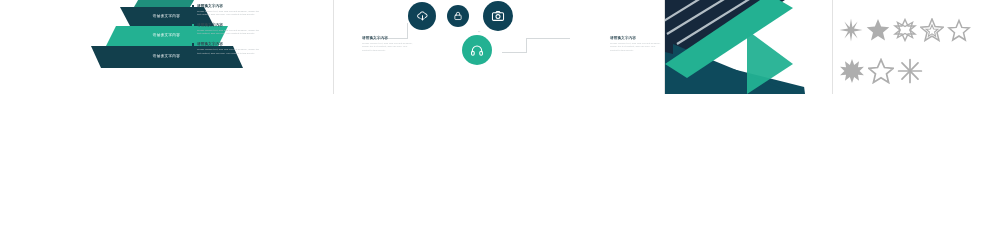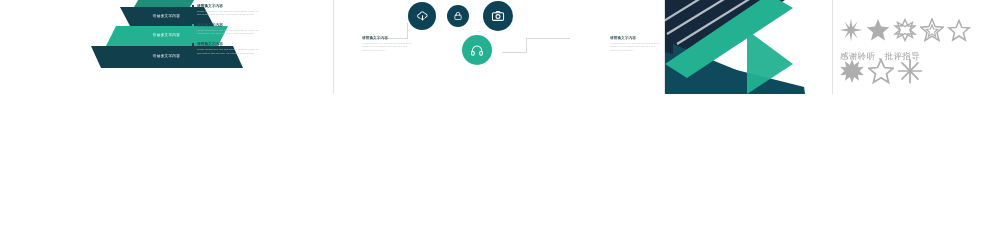--- a/index.html
+++ b/index.html
@@ -342,21 +342,20 @@
         <path d="M12 1 L15.1 8.6 L23.3 9.2 L17 14.5 L19 22.5 L12 18.1 L5 22.5 L7 14.5 L0.7 9.2 L8.9 8.6 Z" fill="none" stroke="#aeaeae" stroke-width="1.5"></path>
         <path d="M12 7 L13.6 11 L17.9 11.3 L14.6 14 L15.6 18.2 L12 15.9 L8.4 18.2 L9.4 14 L6.1 11.3 L10.4 11 Z" fill="none" stroke="#aeaeae" stroke-width="1.1"></path>
       </svg>
 
       <svg class="star-glyph" width="24" height="24" viewBox="0 0 24 24">
         <path d="M12 2.5 L14.8 9.4 L22.2 9.9 L16.5 14.7 L18.3 22 L12 18 L5.7 22 L7.5 14.7 L1.8 9.9 L9.2 9.4 Z" fill="none" stroke="#aeaeae" stroke-width="1.5"></path>
       </svg>
 
     </div>
 
-    <div class="thanks-text">感谢聆听，批评指导</div>
 
     <div class="stars-row" style="left:6px; top:58px;">
 
       <svg class="star-glyph" width="26" height="26" viewBox="0 0 24 24">
         <path d="M12 1 L14 6.5 L18.5 3 L17.5 8.5 L23 8 L19 12 L23 16 L17.5 15.5 L18.5 21 L14 17.5 L12 23 L10 17.5 L5.5 21 L6.5 15.5 L1 16 L5 12 L1 8 L6.5 8.5 L5.5 3 L10 6.5 Z" fill="#aeaeae"></path>
       </svg>
 
       <svg class="star-glyph" width="26" height="26" viewBox="0 0 24 24">
         <path d="M12 1.5 L15.2 8.8 L23.2 9.5 L17.1 14.7 L19 22.6 L12 18.3 L5 22.6 L6.9 14.7 L0.8 9.5 L8.8 8.8 Z" fill="none" stroke="#aeaeae" stroke-width="1.6"></path>
       </svg>

